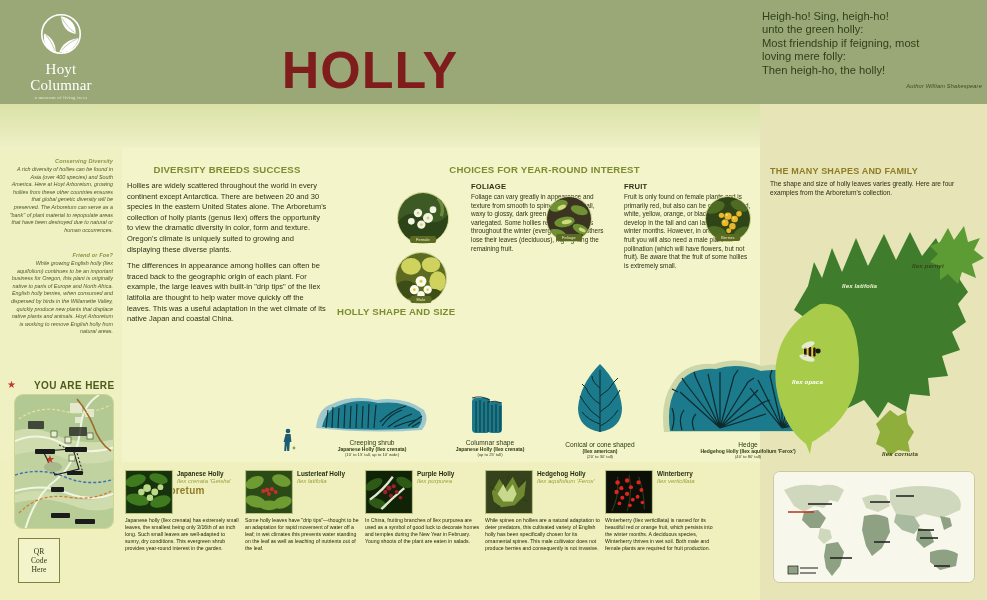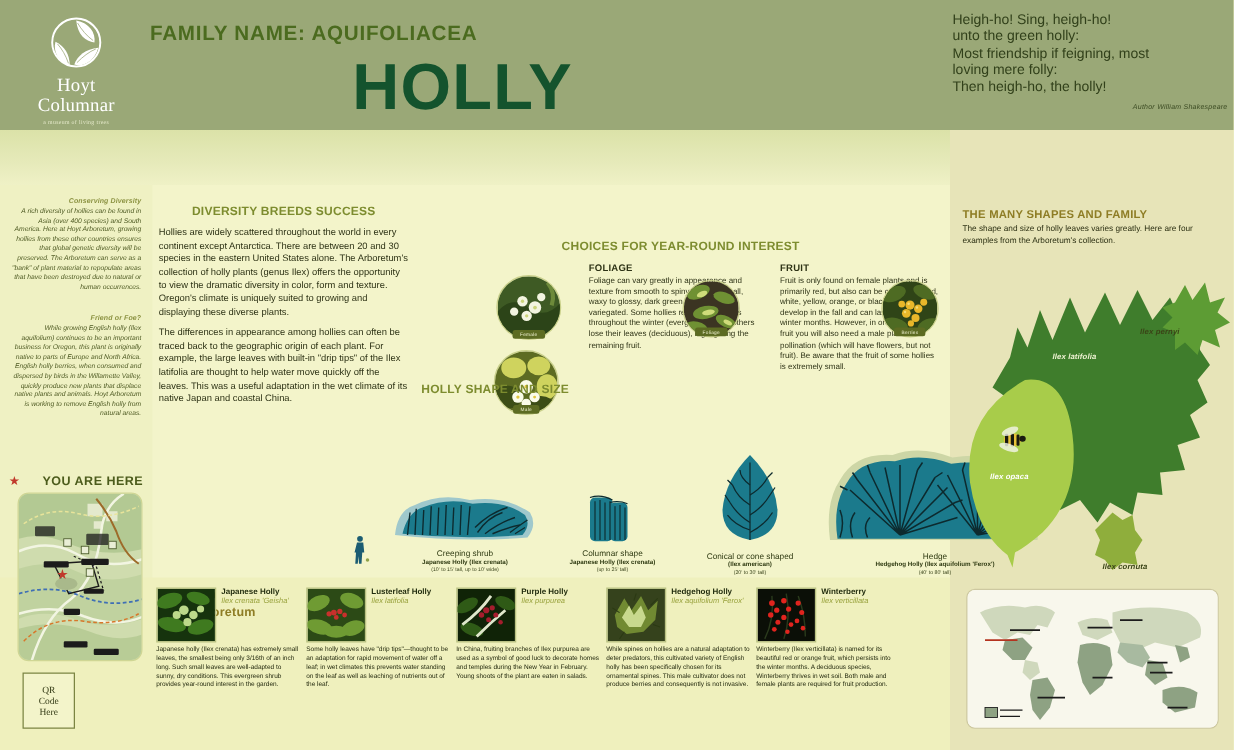--- a/index.html
+++ b/index.html
@@ -40,21 +40,21 @@
     position: absolute; left: 120px; top: 18px;
     font-size: 16.5px; font-weight: bold;
     letter-spacing: .6px;
     color: #4b6b1f;
   }
   .main-title {
     position: absolute; left: 0; top: 44px; width: 740px;
     text-align: center;
     font-size: 52px; font-weight: bold;
     letter-spacing: 1px;
-    color: #14532d;
+    color: #7f1d1d;
     line-height: 52px;
   }
   .quote {
     position: absolute; left: 762px; top: 10px; width: 220px;
     color: #31401a; font-size: 11.2px; line-height: 13.4px;
   }
   .quote-author {
     text-align: right; font-size: 5.6px; font-style: italic;
     color: #3b4a22; margin-top: 3px; letter-spacing: .2px;
   }
@@ -109,21 +109,21 @@
     color: #7d8c2f; text-transform: uppercase; text-align: center;
   }
   .col1 { position: absolute; left: 127px; top: 164px; width: 200px; }
   .col1 p {
     font-size: 7.5px; line-height: 10.6px; color: #2e3316;
     margin-top: 6px;
   }
   .col1 .sec-head { margin-bottom: 2px; }
 
   
-  .col2 { position: absolute; left: 337px; top: 164px; width: 415px; margin-top: 28px; }
+  .col2 { position: absolute; left: 337px; top: 164px; width: 415px; }
   .sub-head {
     font-size: 7.6px; font-weight: bold; color: #2e3316;
     letter-spacing: .2px; text-transform: uppercase; margin-bottom: 2px;
   }
   .choice-grid { position: relative; margin-top: 7px; height: 130px; }
   .choice-col { position: absolute; top: 0; }
   #choice-flowers { left: 0; width: 120px; }
   #choice-foliage { left: 134px; width: 134px; }
   #choice-fruit   { left: 287px; width: 128px; }
   .choice-col p { font-size: 6.4px; line-height: 8.6px; color: #2e3316; }
@@ -249,21 +249,20 @@
           <path d="M52 20 C58 30 66 40 76 47"></path>
           <path d="M80 60 C70 64 60 72 51 81"></path>
           <path d="M38 82 C34 70 28 60 21 52"></path>
         </g>
       </svg>
       <div class="logo-name">Hoyt</div>
       <div class="logo-name">Columnar</div>
       <div class="logo-tag">a museum of living trees</div>
     </div>
 
-    <div class="family-name">FAMILY NAME: AQUIFOLIACEA</div>
     <div class="main-title">HOLLY</div>
 
     <div class="quote">
       <div id="quote-text" style="white-space:pre-line;">Heigh-ho! Sing, heigh-ho!
 unto the green holly:
 Most friendship if feigning, most
 loving mere folly:
 Then heigh-ho, the holly!</div>
       <div class="quote-author">Author William Shakespeare</div>
     </div>

